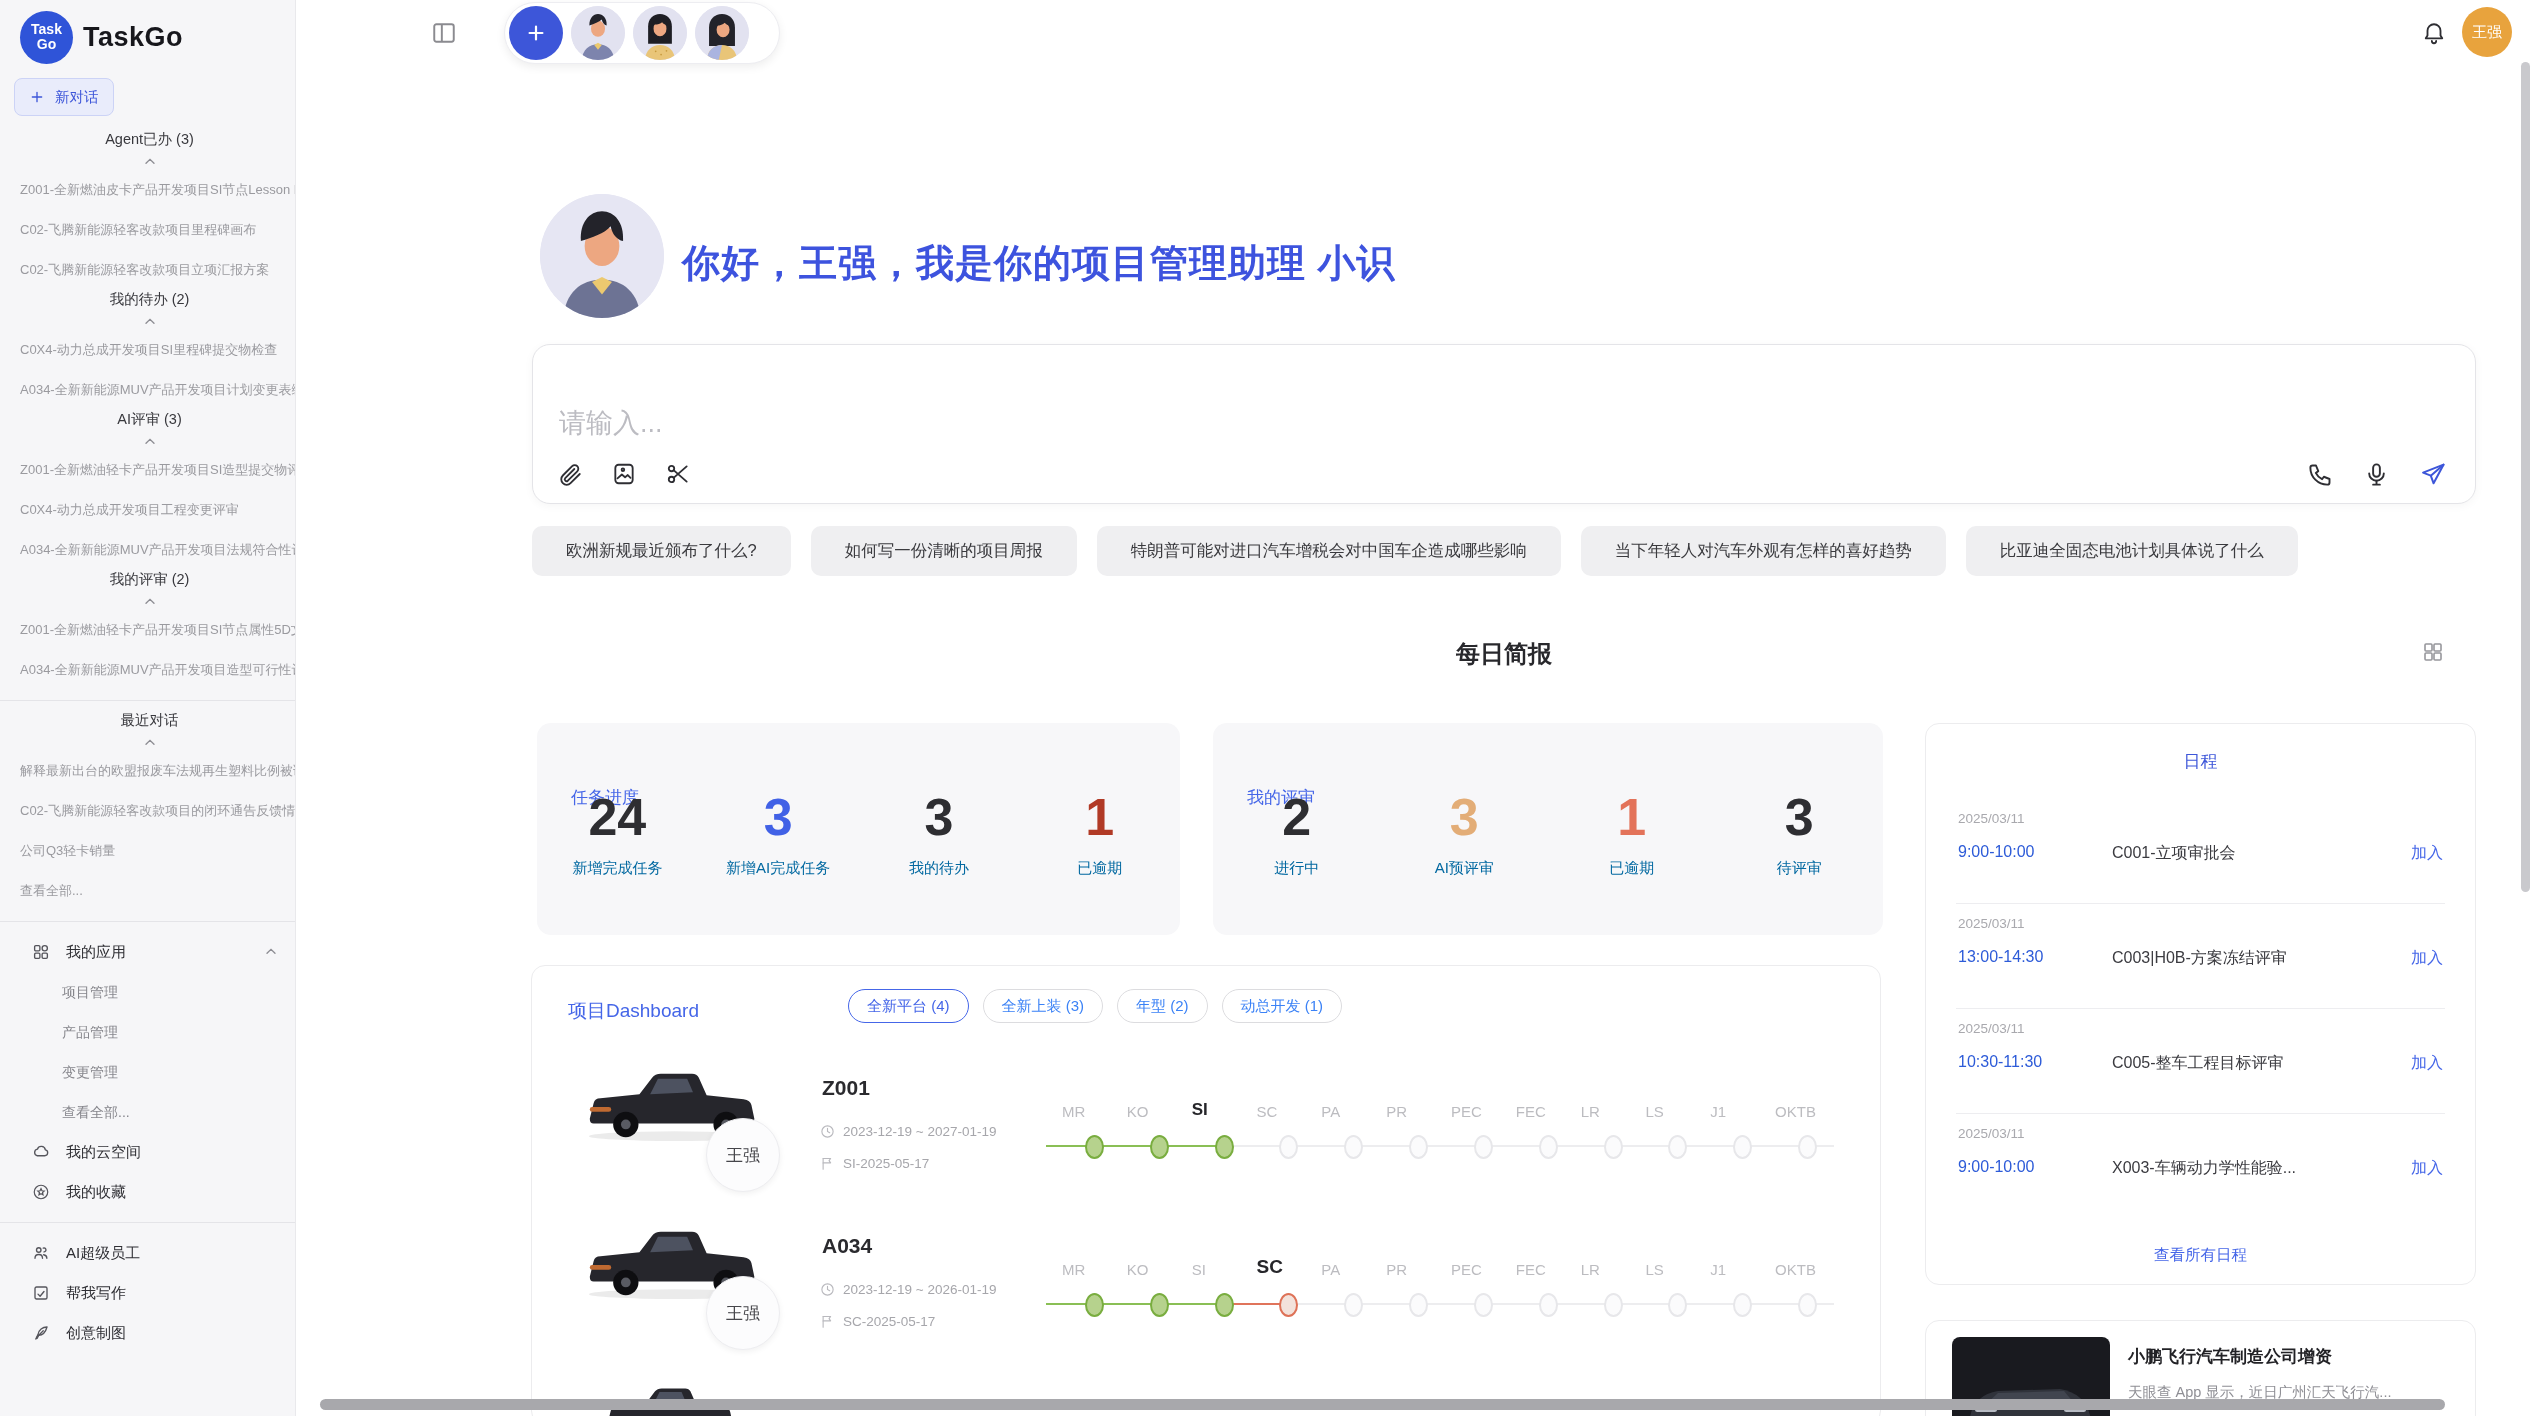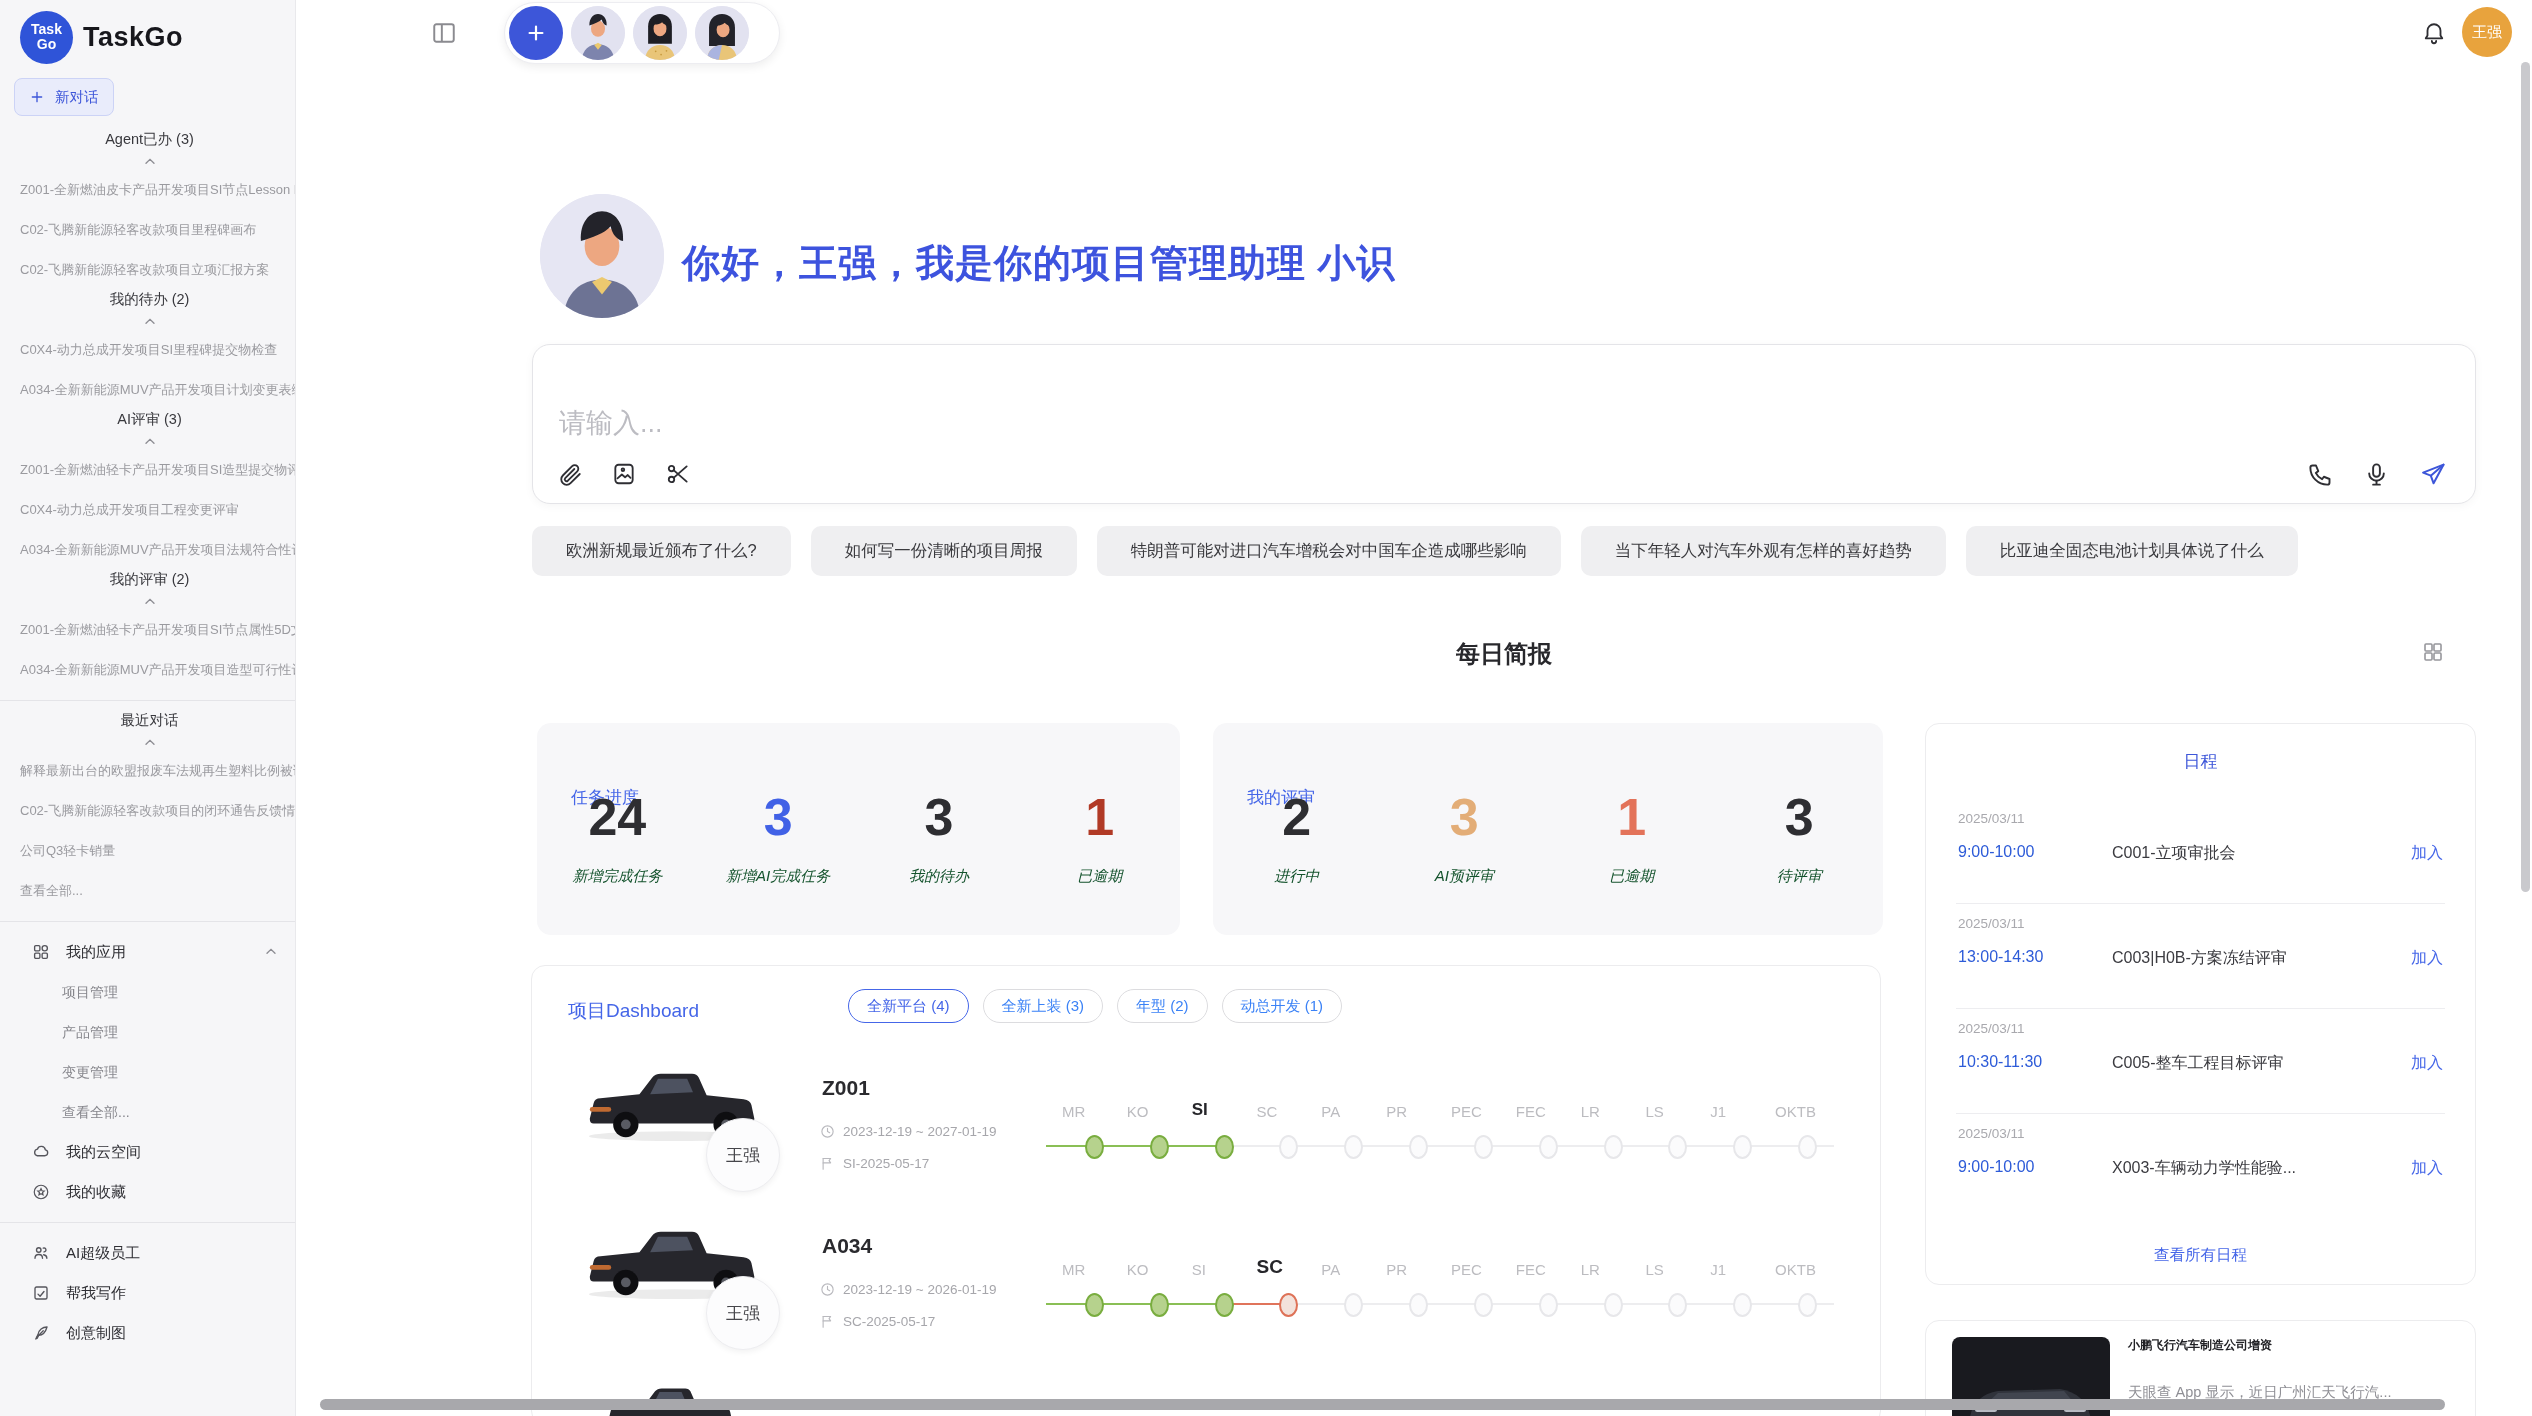--- a/index.html
+++ b/index.html
@@ -71,21 +71,21 @@
     font-size:24px; font-weight:700; color:#28282c; }
   .grid-btn { position:absolute; left:2420px; top:640px; width:26px; height:26px; color:#97979c;
     background:none; border:none; cursor:pointer; }
   .stat-card { position:absolute; top:723px; height:212px; background:#f7f7f9; border-radius:14px; }
   .stat-card .sc-title { position:absolute; left:34px; top:26px; font-size:17px; color:#4566e8;margin-top:37px; }
   .stat-flex { position:absolute; left:0; right:0; top:64px; display:flex; }
   .stat-cell { flex:1; text-align:center; }
   .stat-val { font-size:52px; line-height:60px; font-weight:600; color:#2e2e32; }
   .stat-val.c-blue { color:#4161e6; } .stat-val.c-red { color:#b13a26; }
   .stat-val.c-orange { color:#e3ad77; } .stat-val.c-salmon { color:#e3735a; }
-  .stat-lbl { margin-top:20px; font-size:15px; color:#14532d;font-style:italic; }
+  .stat-lbl { margin-top:12px; font-size:15px; color:#0369a1; }
   
   .dash-card { position:absolute; left:531px; top:965px; width:1350px; height:460px; background:#fff;
     border:1px solid #ececee; border-radius:14px; overflow:hidden; }
   .dash-title { position:absolute; left:36px; top:32px; font-size:19px; color:#4566e8; }
   .dash-tabs { position:absolute; left:316px; top:23px; display:flex; gap:14px; }
   .tab-pill { height:34px; border-radius:17px; padding:0 18px; font-size:15px; background:#fff;
     border:1px solid #dcdcdf; color:#3b82f6; white-space:nowrap; cursor:pointer; }
   .tab-pill.active { border-color:#4566e8; color:#4566e8; }
   .p-row { position:absolute; left:0; width:100%; height:152px; }
   .truck { position:absolute; left:50px; top:12px; width:185px; height:78px; }
@@ -124,21 +124,21 @@
   .ev-title { position:absolute; left:156px; top:44px; font-size:16px; color:#3b3b40; }
   .ev-join { position:absolute; right:2px; top:44px; font-size:16px; color:#4566e8;
     background:none; border:none; cursor:pointer; }
   .sched-all { position:absolute; bottom:18px; left:0; right:0; text-align:center; font-size:15.5px;
     color:#4566e8; background:none; border:none; cursor:pointer; }
   
   .news { position:absolute; left:1925px; top:1320px; width:551px; height:150px; background:#fff;
     border:1px solid #ececee; border-radius:14px; overflow:hidden; cursor:pointer; }
   .news-thumb { position:absolute; left:26px; top:16px; width:158px; height:110px;
     border-radius:8px; overflow:hidden; }
-  .news-title { position:absolute; left:202px; top:16px; font-size:12px; font-weight:700; color:#222226; }
+  .news-title { position:absolute; left:202px; top:24px; font-size:17px; font-weight:700; color:#222226; }
   .news-snippet { position:absolute; left:202px; top:62px; width:322px; font-size:14.5px;
     color:#8f8f95; white-space:nowrap; overflow:hidden; }
   
   .h-thumb { position:absolute; left:320px; top:1399px; width:2125px; height:11px; border-radius:6px;
     background:#a8a8ac; cursor:grab; }
   .v-thumb { position:absolute; left:2521px; top:62px; width:9px; height:830px; border-radius:5px;
     background:#c9c9cd; cursor:grab; }
 </style>
 </head>
 <body>

